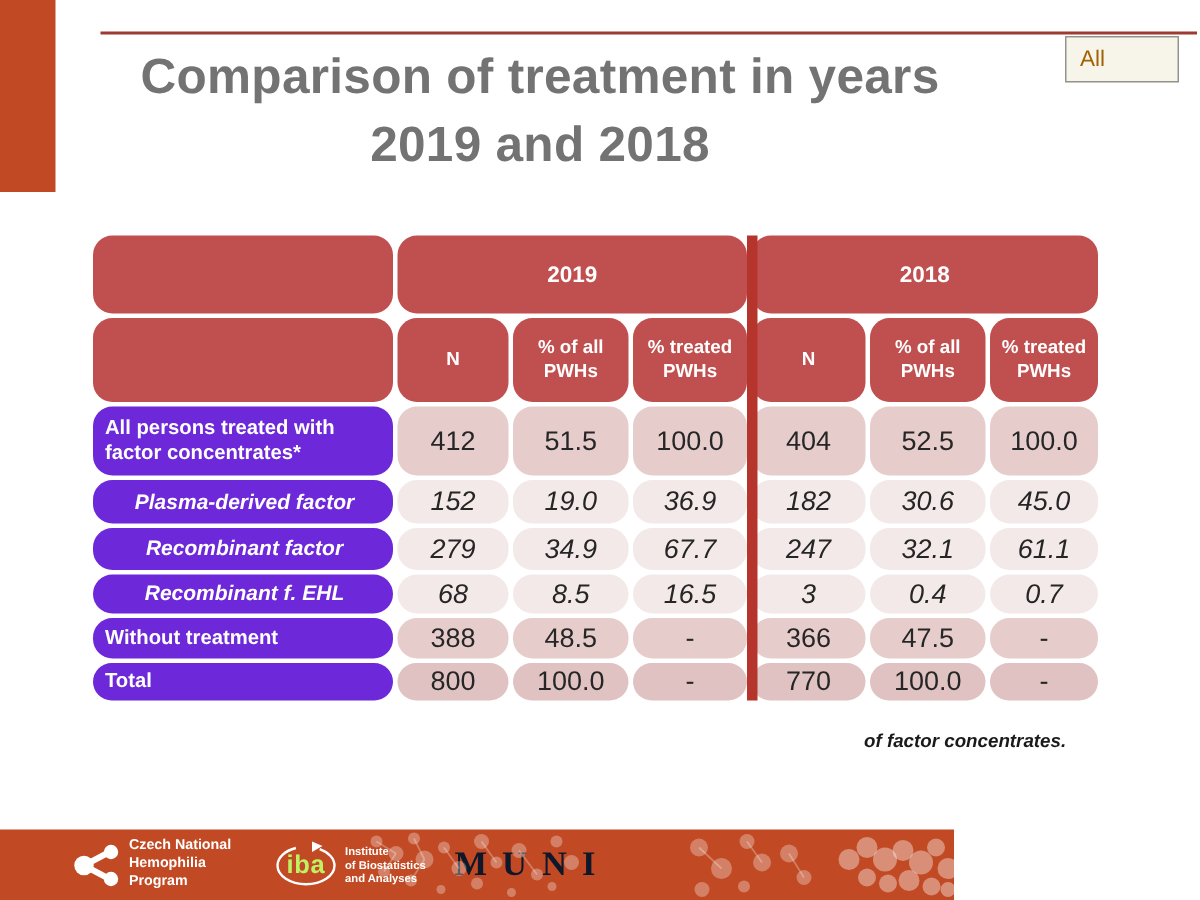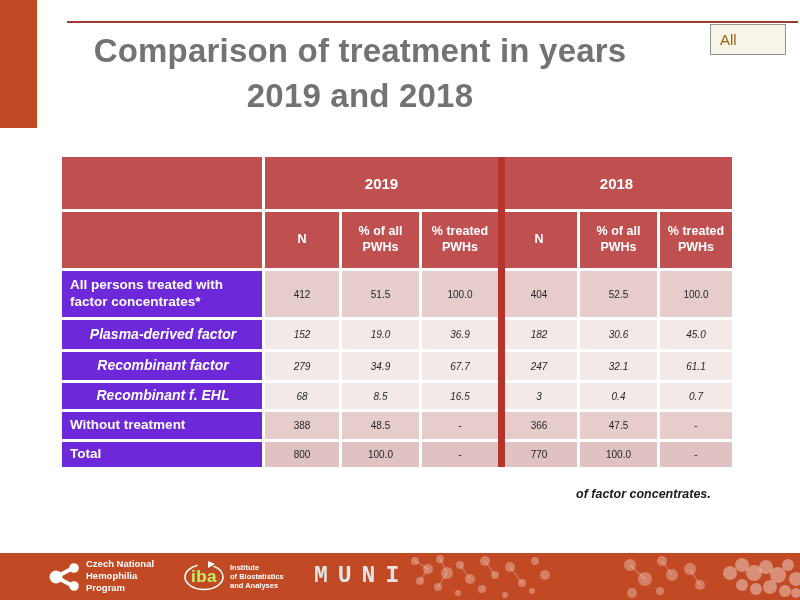--- a/index.html
+++ b/index.html
@@ -15,53 +15,53 @@
               display:flex;align-items:center;padding-left:9px;}
 
   .title{position:absolute;left:60px;top:28px;width:600px;margin:0;text-align:center;
          font-size:33px;line-height:45px;font-weight:600;color:#737373;letter-spacing:0.2px;}
 
   
   .table{position:absolute;left:62px;top:157px;display:grid;
          grid-template-columns:200px 74px 77px 76px 76px 77px 72px;
          grid-template-rows:52px 56px 46px 29px 28px 26px 27px 25px;
          gap:3px;}
-  .cell{display:flex;align-items:center;justify-content:center;text-align:center;}
+  .cell{display:flex;align-items:center;justify-content:center;text-align:center;border-radius:13px;}
   .hdr{background:#C0504F;color:#ffffff;font-weight:bold;}
   .year{font-size:15px;}
   .y2019{grid-column:2 / span 3;}
   .y2018{grid-column:5 / span 3;}
   .sub{font-size:12.5px;line-height:1.25;padding:0 2px;}
   .rowlabel{background:#6d28d9;color:#ffffff;font-weight:bold;font-size:13.5px;line-height:1.25;
             justify-content:flex-start;text-align:left;padding:0 6px 0 8px;box-sizing:border-box;}
   .rowlabel.indent{justify-content:center;text-align:center;font-style:italic;font-size:14px;}
-  .val{font-size:10px;color:#262626;}
+  .val{font-size:18px;color:#262626;}
   .vi{font-style:italic;}
   .bg-med{background:#E6CDCC;}
   .bg-light{background:#F4E9E9;}
   .bg-dark{background:#DFC2C1;}
   .year-divider{position:absolute;left:436px;top:0;width:7px;height:310px;background:#B5342C;}
 
   
   .footnote{position:absolute;left:576px;top:486px;font-style:italic;font-weight:600;
             font-size:12.5px;line-height:16px;color:#1a1a1a;}
 
   
-  .footer{position:absolute;left:0;top:553px;width:800px;height:47px;background:#C14A24;}
+  .footer{position:absolute;left:0;top:553px;width:636px;height:47px;background:#C14A24;}
   .molecule{position:absolute;left:46px;top:8px;}
   .chnp-text{position:absolute;left:86px;top:5px;color:#fff;font-weight:bold;
              font-size:9.5px;line-height:12px;}
   .chnp-text span{display:block;}
   .iba-mark{position:absolute;left:181px;top:7px;width:46px;height:33px;}
   .iba-mark svg{position:absolute;left:0;top:0;}
   .iba-abbr{position:absolute;left:0;top:0;width:46px;height:33px;display:flex;align-items:center;
             justify-content:center;color:#bef264;font-weight:bold;font-size:17px;letter-spacing:0.5px;}
   .iba-text{position:absolute;left:230px;top:10px;color:#fff;font-size:7.5px;line-height:9px;font-weight:bold;}
   .iba-text span{display:block;}
-  .muni{position:absolute;left:314px;top:10px;color:#e5e5e5;font-family:Liberation Mono, monospace;
+  .muni{position:absolute;left:303px;top:10px;color:#0f172a;font-family:Liberation Serif, serif;
         font-weight:bold;font-size:23px;letter-spacing:10px;}
   .dots{position:absolute;right:0;top:0;}
 </style>
 </head>
 <body>
 
 <div class="slide">
 
   <div class="accent-block"></div>
   <div class="title-rule"></div>

